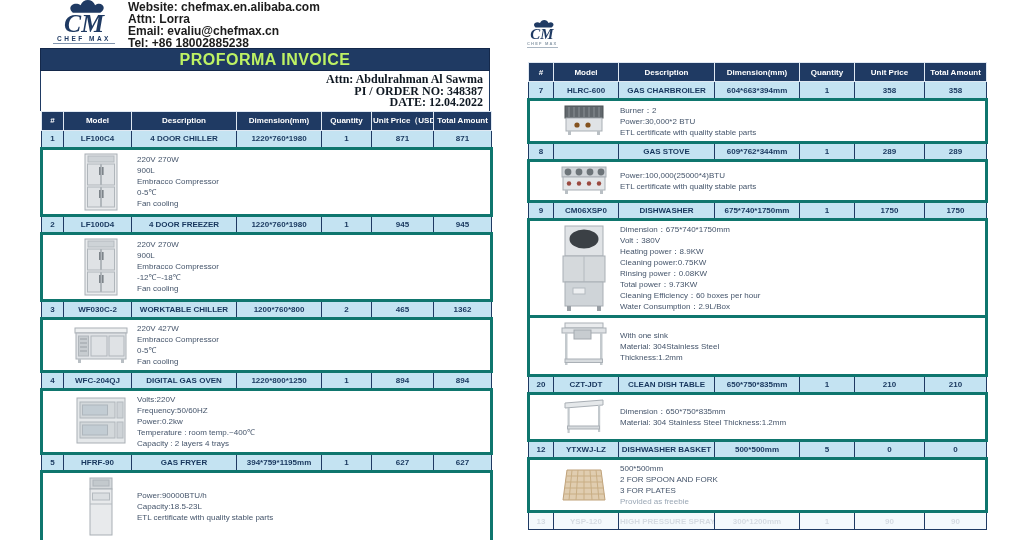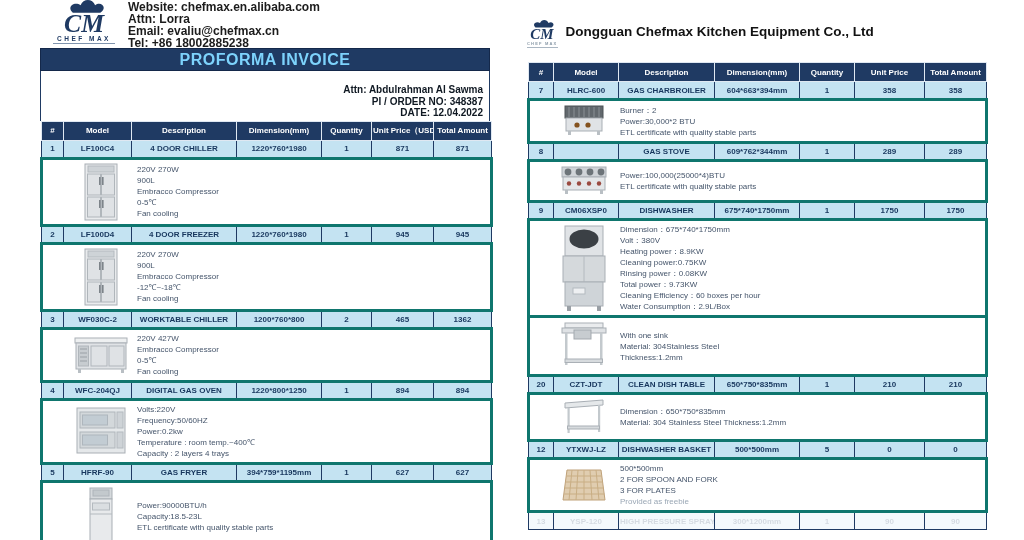--- a/index.html
+++ b/index.html
@@ -12,24 +12,24 @@
   .page-left  { left:40px;  width:450px; }
   .page-right { left:527px; width:458px; top:18px; }
 
   
   .top-row { display:flex; height:46px; }
   .logo-block { width:88px; display:flex; flex-direction:column; align-items:center; padding-top:0; }
   .logo-label { font-size:6.5px; font-weight:bold; letter-spacing:2.5px; color:#1f3a63;
                 border-bottom:1.5px solid #8094ad; padding:0 4px 1px; margin-top:-1px; }
   .contact-block { font-size:12px; font-weight:bold; color:#1c1c1c; line-height:12px; padding-top:1px; }
 
-  .title-bar { background:#1f3a63; border:1px solid #14284a; color:#7dd3fc; text-align:center;
+  .title-bar { background:#1f3a63; border:1px solid #14284a; color:#bef264; text-align:center;
                font-weight:bold; font-size:16px; height:23px; line-height:21px; letter-spacing:.5px; margin-top:2px; }
-  .meta { border:1px solid #1f3a63; border-top:none; border-bottom:none; padding:13px 6px 2px;
-          text-align:right; font-size:10px; font-weight:bold; color:#0f1822; line-height:11.5px; }
+  .meta { border:1px solid #1f3a63; border-top:none; border-bottom:none; padding:3px 6px 2px;
+          text-align:right; font-size:12px; font-weight:bold; color:#0f1822; line-height:11.5px;font-family:Liberation Serif, serif; }
 
   
   .company-row { display:flex; align-items:flex-start; gap:8px; height:36px; }
   .logo-block-sm { display:flex; flex-direction:column; align-items:center; padding-top:2px; }
   .logo-label-sm { font-size:4px; font-weight:bold; letter-spacing:1.2px; color:#8a9aa8;
                    border-bottom:1px solid #aab6c2; padding-bottom:1px; }
   .company-name { font-size:13.5px; font-weight:bold; color:#121212; padding-top:6px; }
 
   
   table { border-collapse:collapse; table-layout:fixed; width:100%; border:1.5px solid #1f3a63; }
@@ -300,21 +300,20 @@
 
 <div class="page page-right">
   <div class="company-row">
     <div class="logo-block-sm">
       <svg width="30" height="21" viewBox="0 0 60 42">
         <path d="M17 15 C9 8, 19 1, 26 6 C29 -2, 40 -2, 43 6 C50 1, 58 9, 49 15 L46 15 L20 15 Z" fill="#1f3a63"></path>
         <text x="30" y="37" text-anchor="middle" font-size="30" font-weight="bold" font-style="italic" font-family="Liberation Serif, serif" fill="#1f3a63">CM</text>
       </svg>
       <div class="logo-label-sm">CHEF MAX</div>
     </div>
-    <div class="company-name">Dongguan Chefmax Kitchen Equipment Co., Ltd</div>
   </div>
 
   <table>
     <colgroup>
         <col>
         <col>
         <col>
         <col>
         <col>
         <col>

